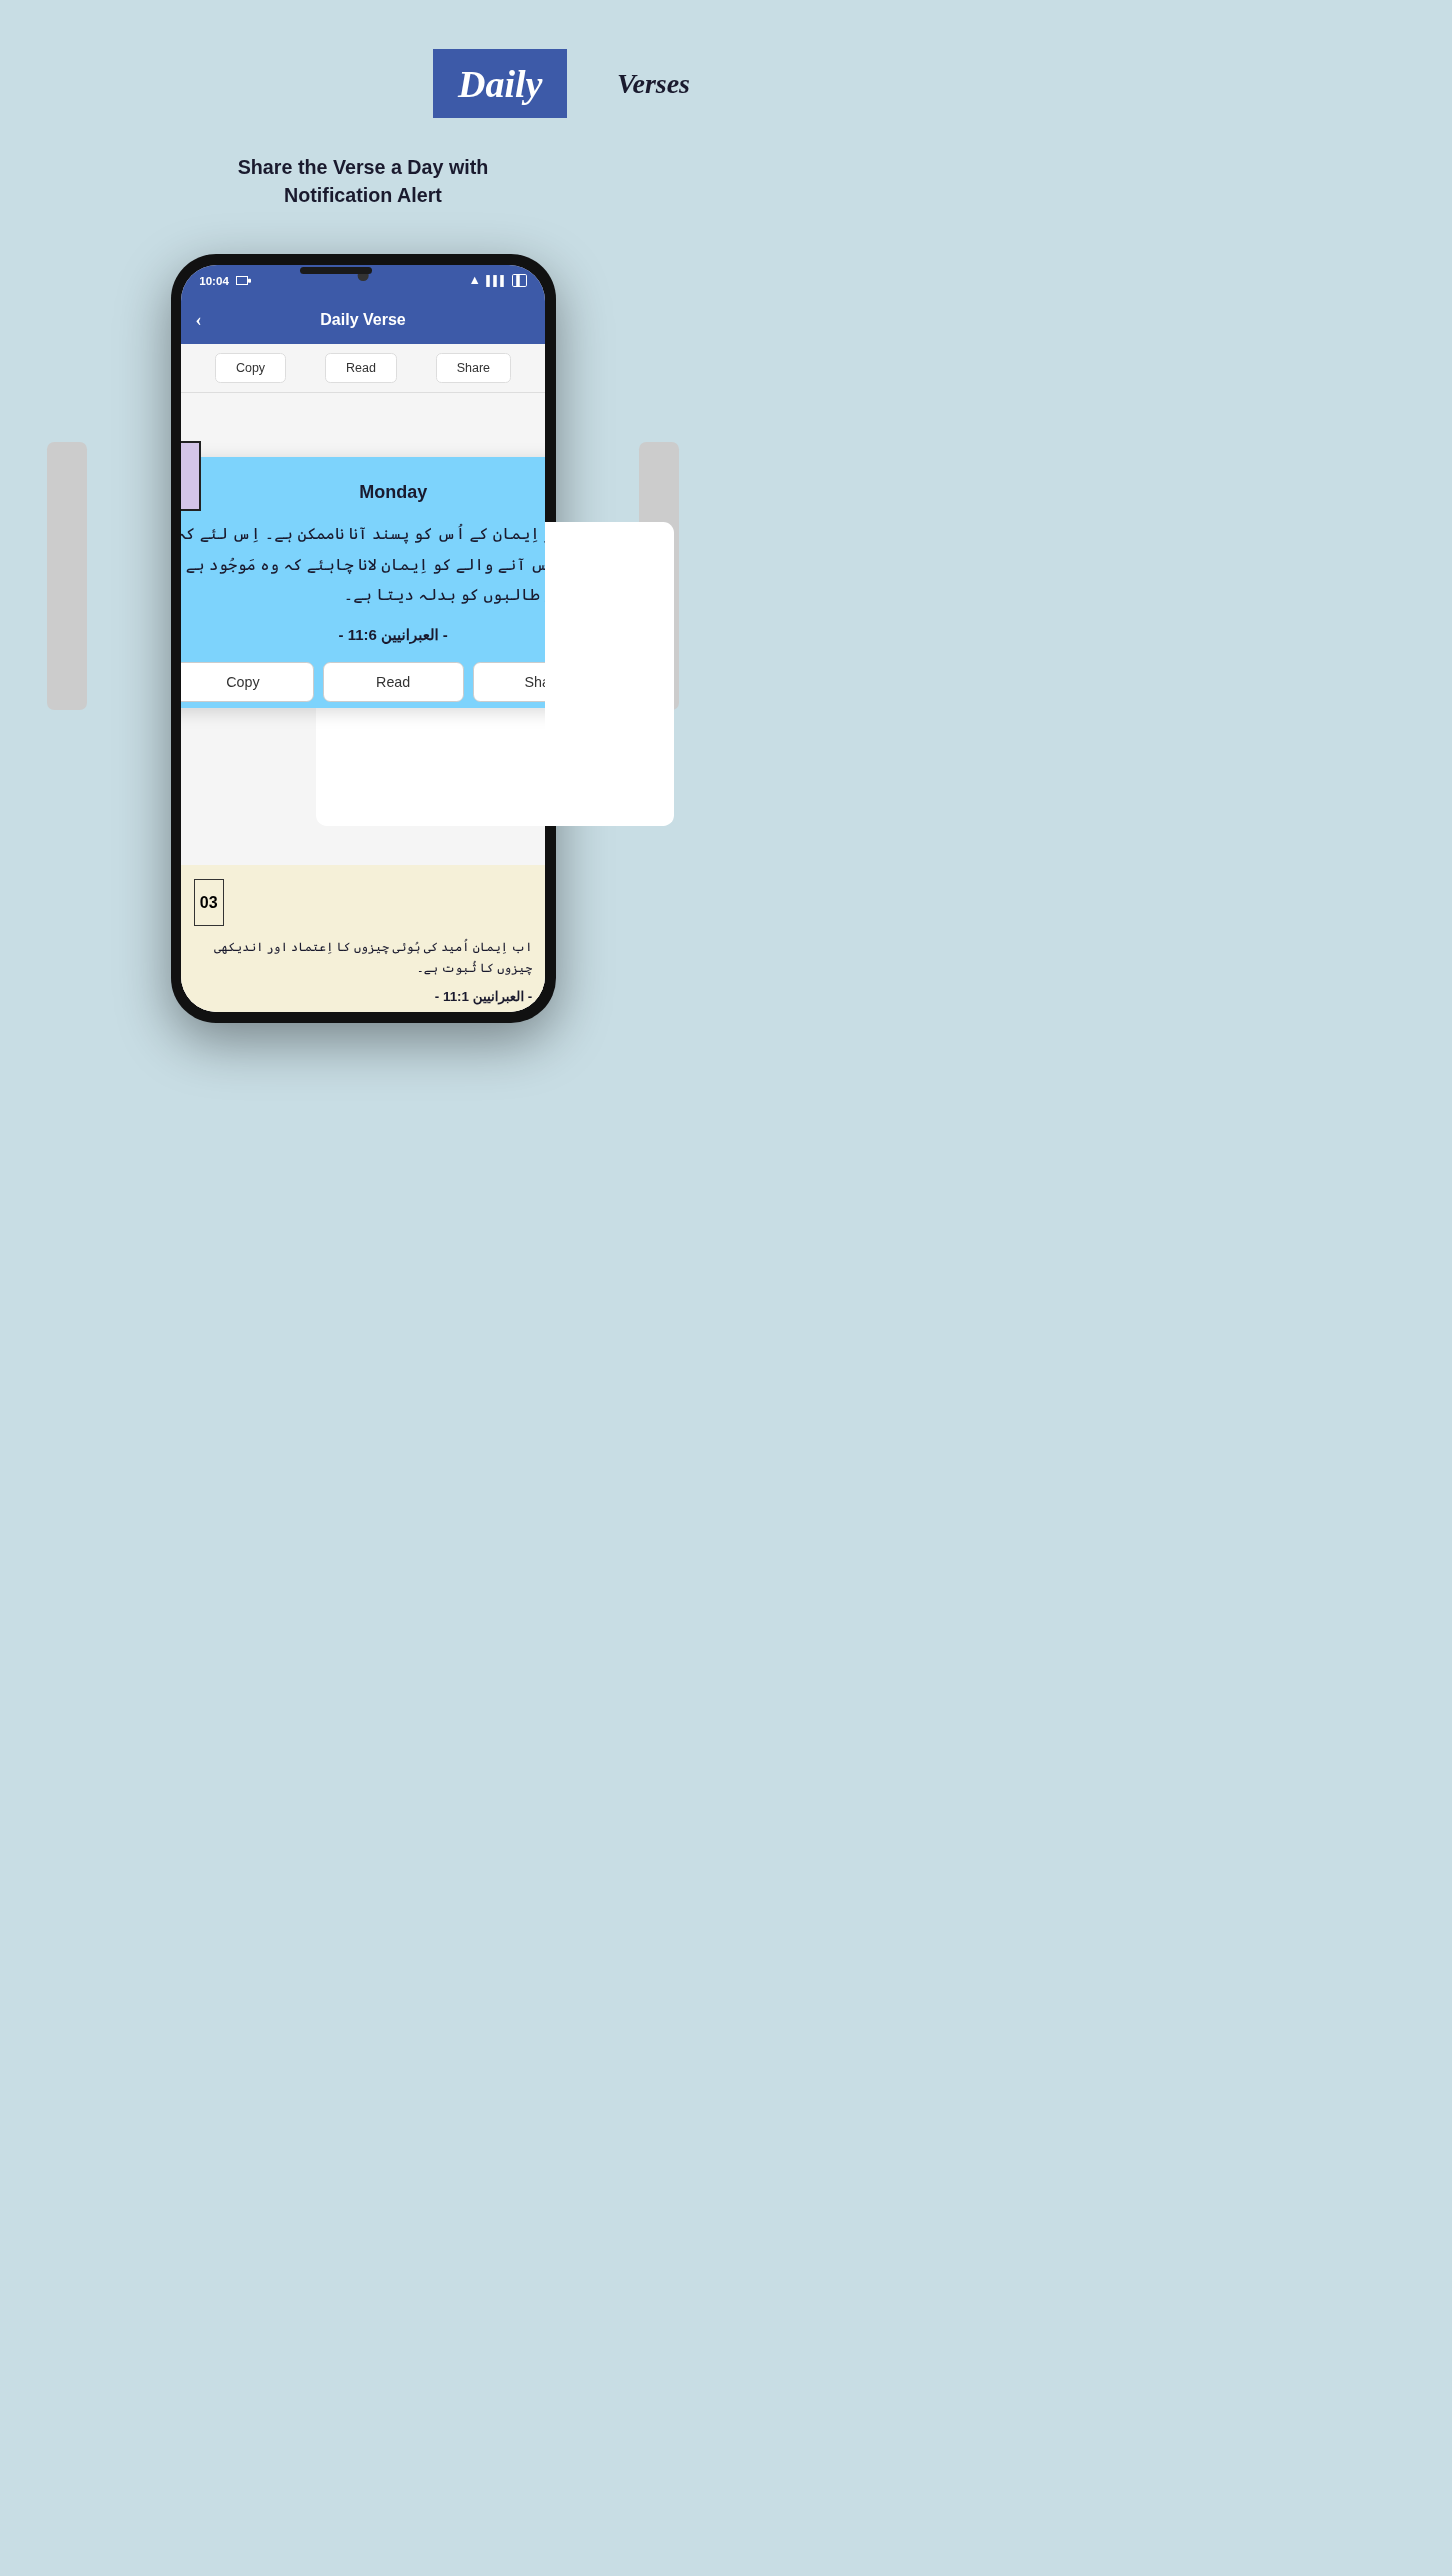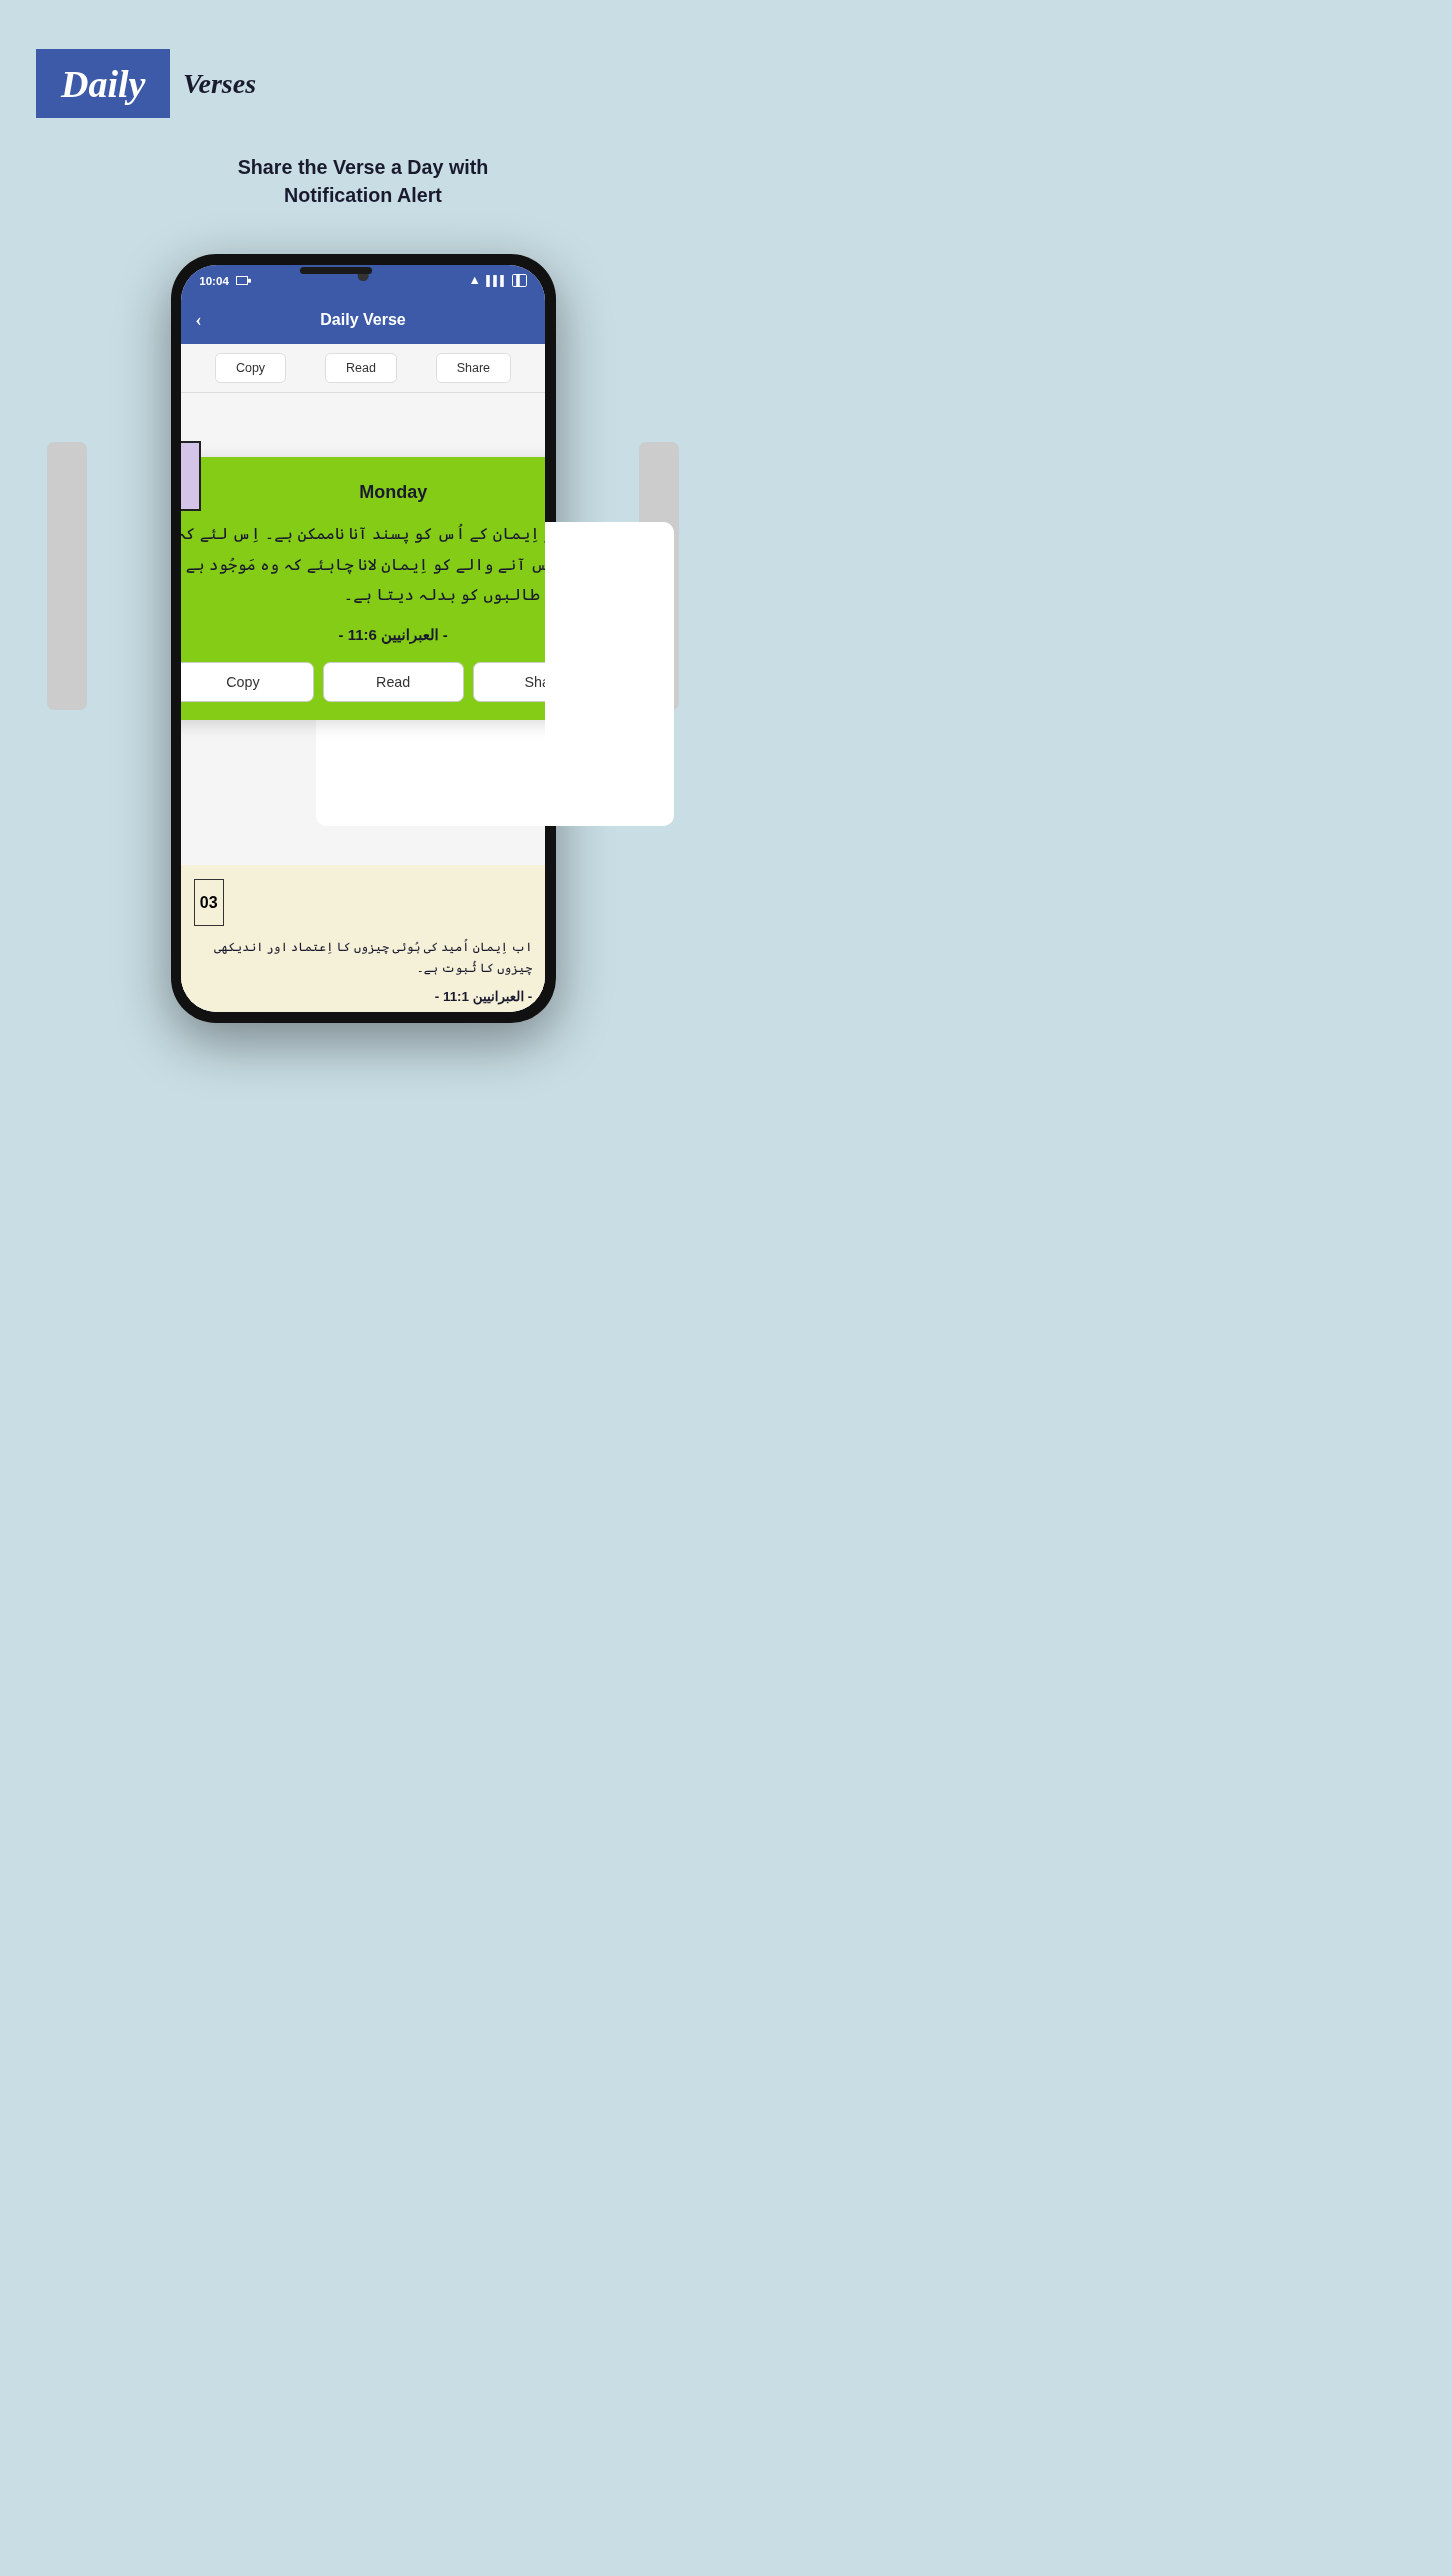--- a/index.html
+++ b/index.html
@@ -10,22 +10,23 @@
       background-color: #c8dde4;
       font-family: 'Georgia', serif;
       overflow: hidden;
       position: relative;
     }
 
     
     .header {
       display: flex;
       align-items: center;
-      justify-content: flex-start;
+      justify-content: flex-end;
       padding: 49px 36px 27px;
+      gap: 37px;
     }
 
     .header-daily {
       background-color: #3d5aa8;
       padding: 12.5px 25px;
       margin-right: 0;
     }
 
     .header-daily-text {
       color: white;
@@ -152,23 +153,23 @@
       font-family: Arial, sans-serif;
       color: #333;
     }
 
     
     .floating-card {
       position: absolute;
       left: -34px;
       top: 64px;
       width: 492px;
-      background-color: #84cc16;
+      background-color: #7dd3fc;
       border-radius: 14.3px;
-      padding: 25px 25px 18px;
+      padding: 25px 25px 6px;
       z-index: 20;
       box-shadow: 3.6px 3.6px 18px rgba(0,0,0,0.15);
     }
 
     .day-badge {
       position: absolute;
       top: -16px;
       left: -16px;
       width: 70px;
       height: 70px;

